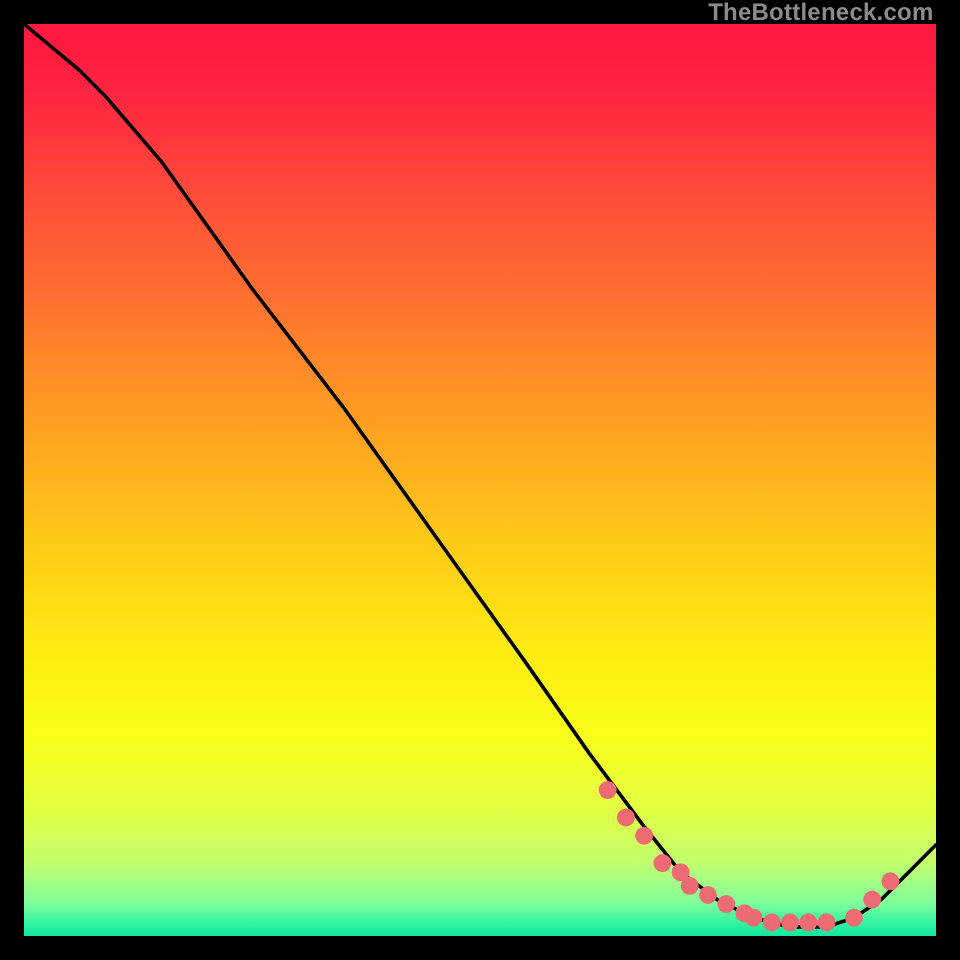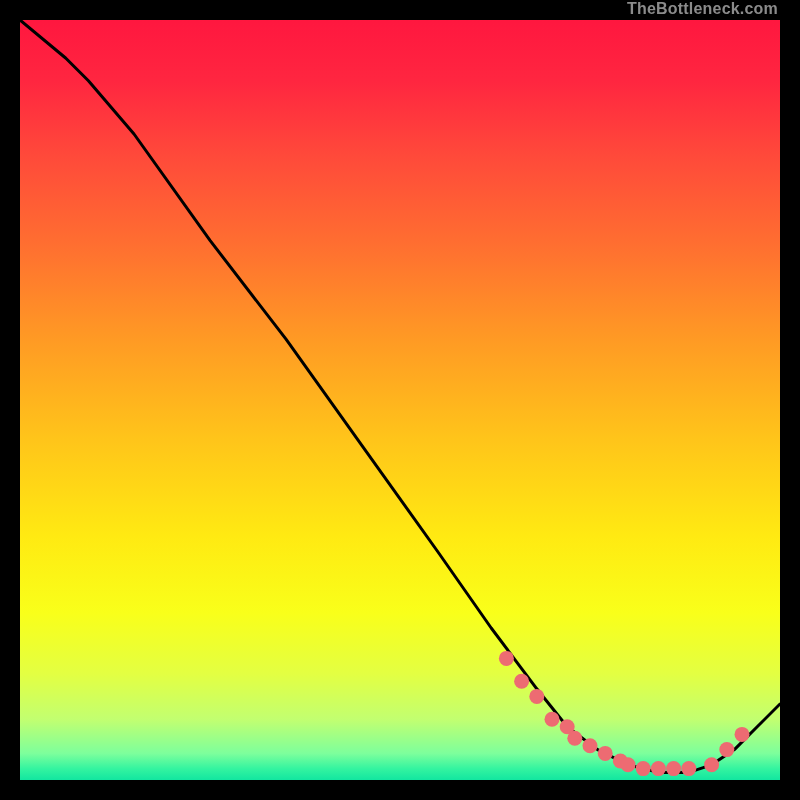--- a/index.html
+++ b/index.html
@@ -16,21 +16,21 @@
     top: 20px;
     width: 760px;
     height: 760px;
     background: #000;
   }
   .watermark {
     position: absolute;
     top: 0px;
     right: 22px;
     font-family: Arial, Helvetica, sans-serif;
-    font-size: 16px;
+    font-size: 20px;
     font-weight: bold;
     color: #8b8b8b;
     letter-spacing: 0.2px;
   }
 </style>
 </head>
 <body>
 
 <div class="frame">
   <svg id="chart-svg" width="760" height="760" viewBox="0 0 760 760">

